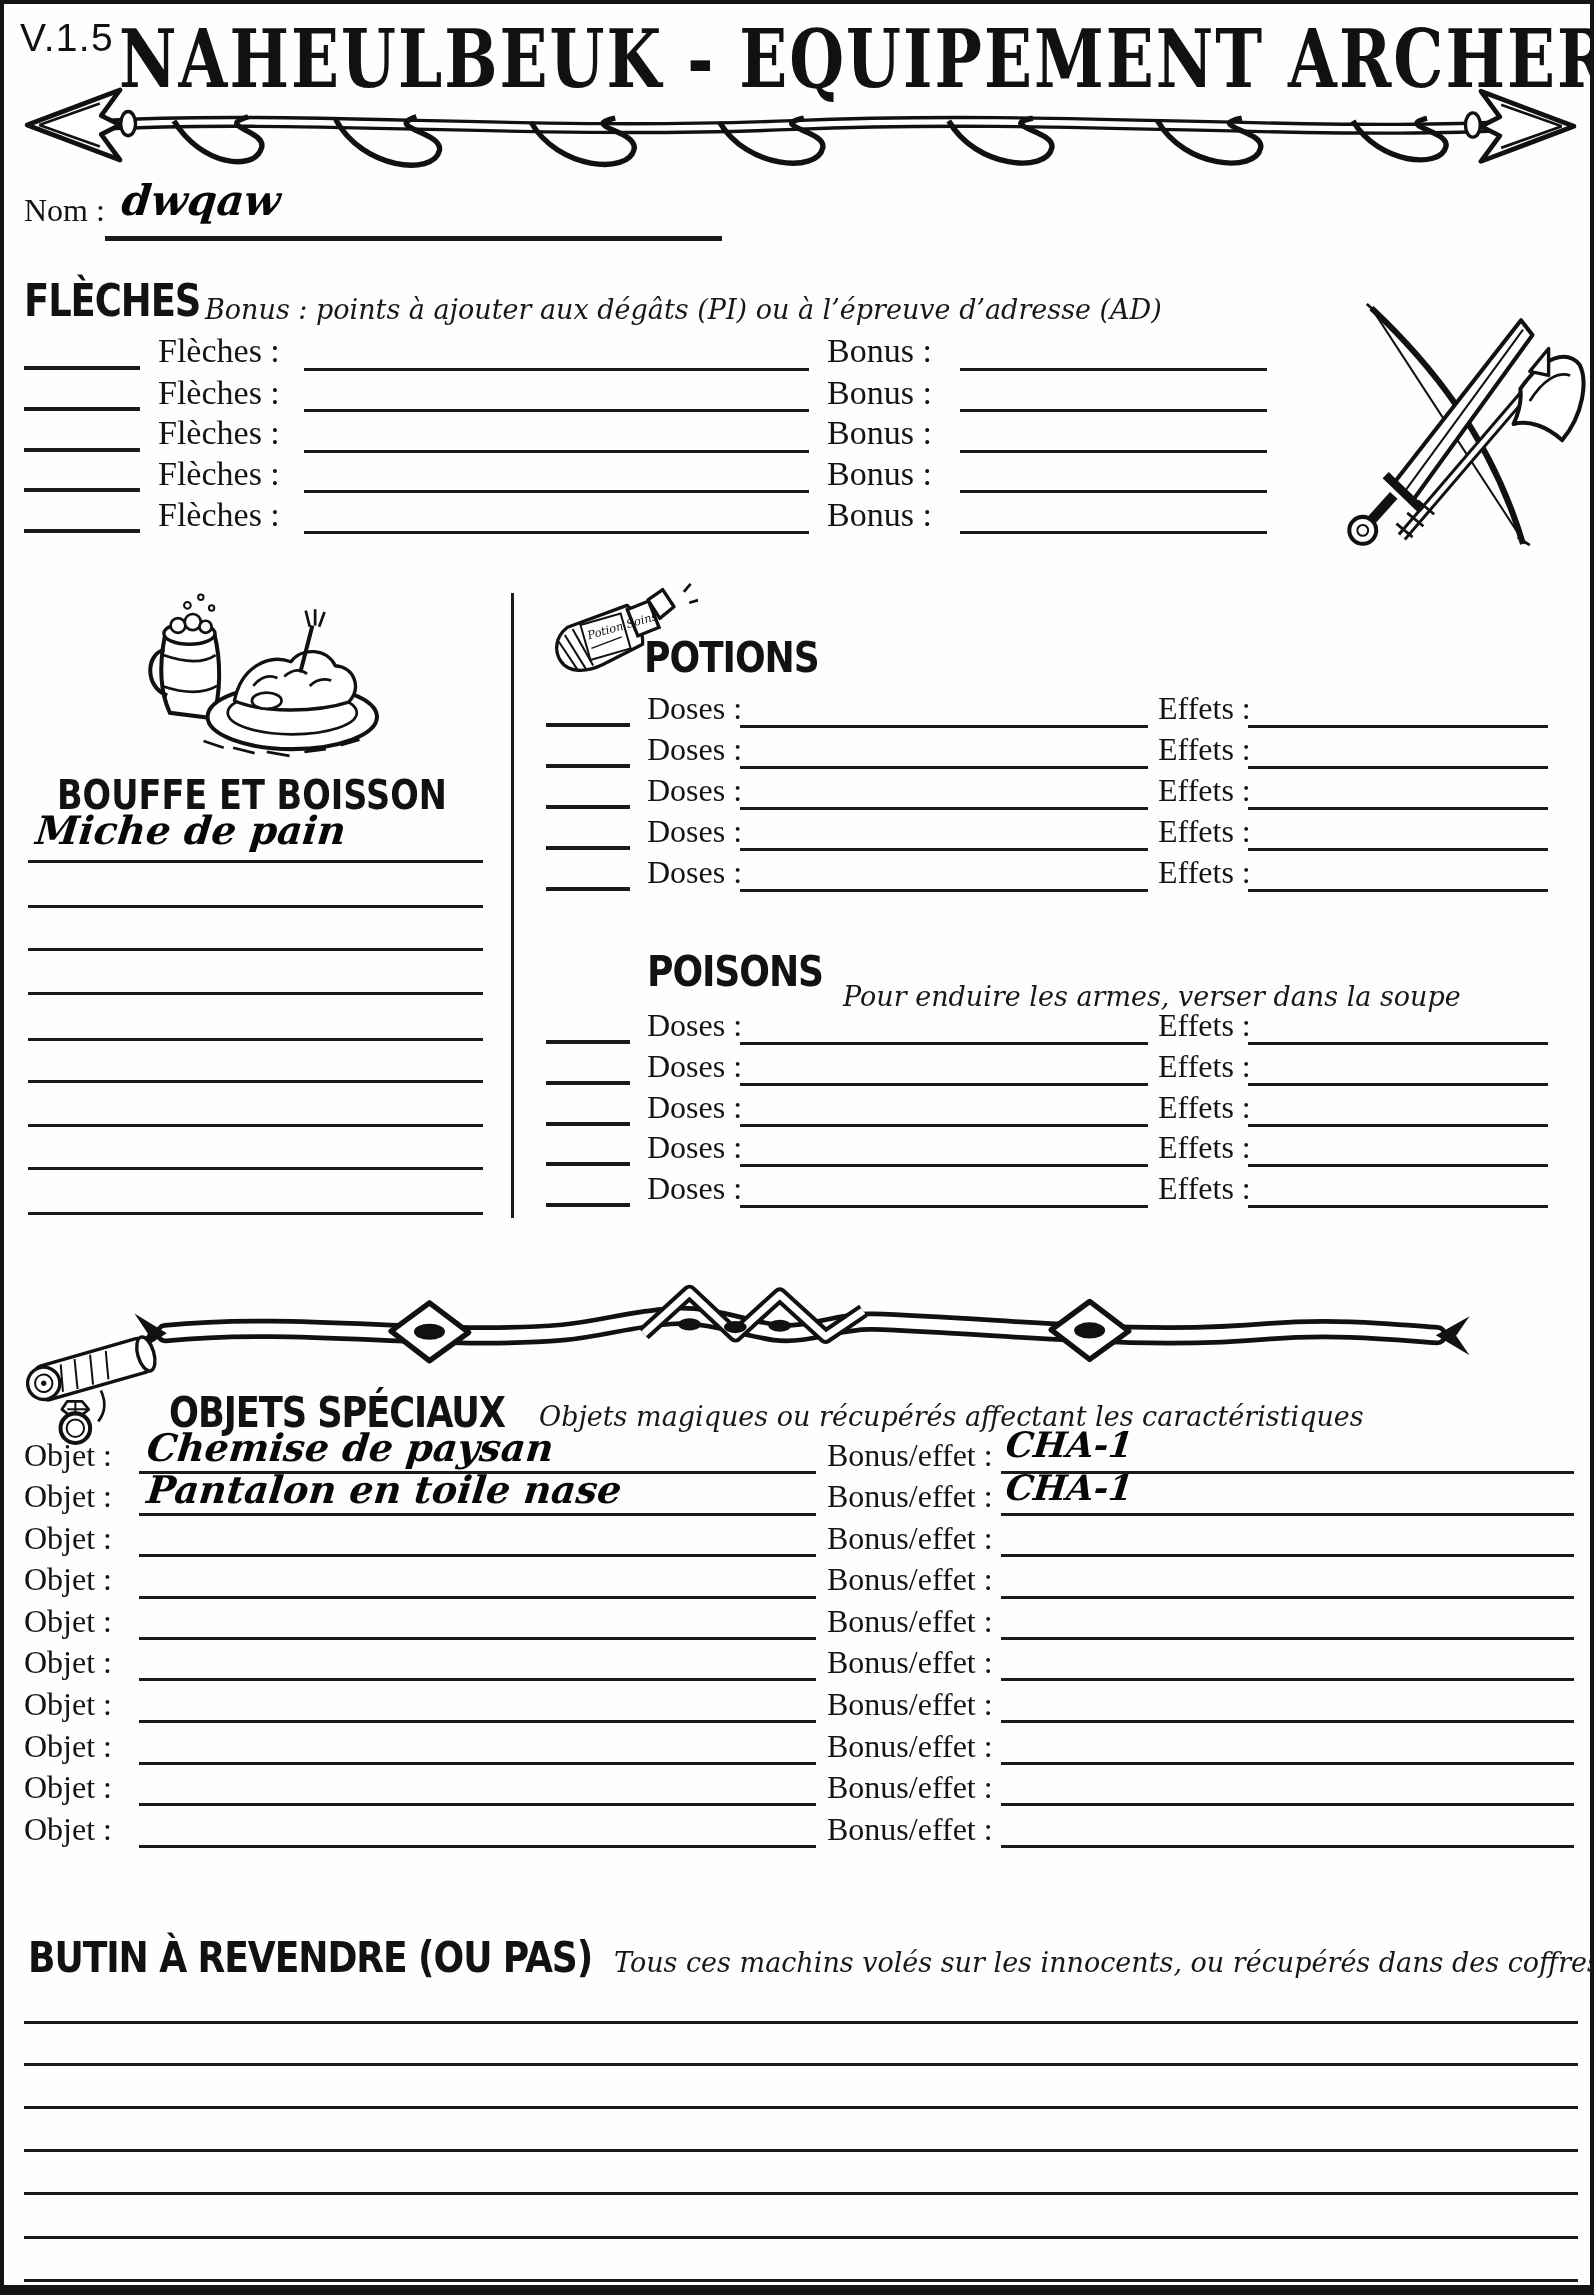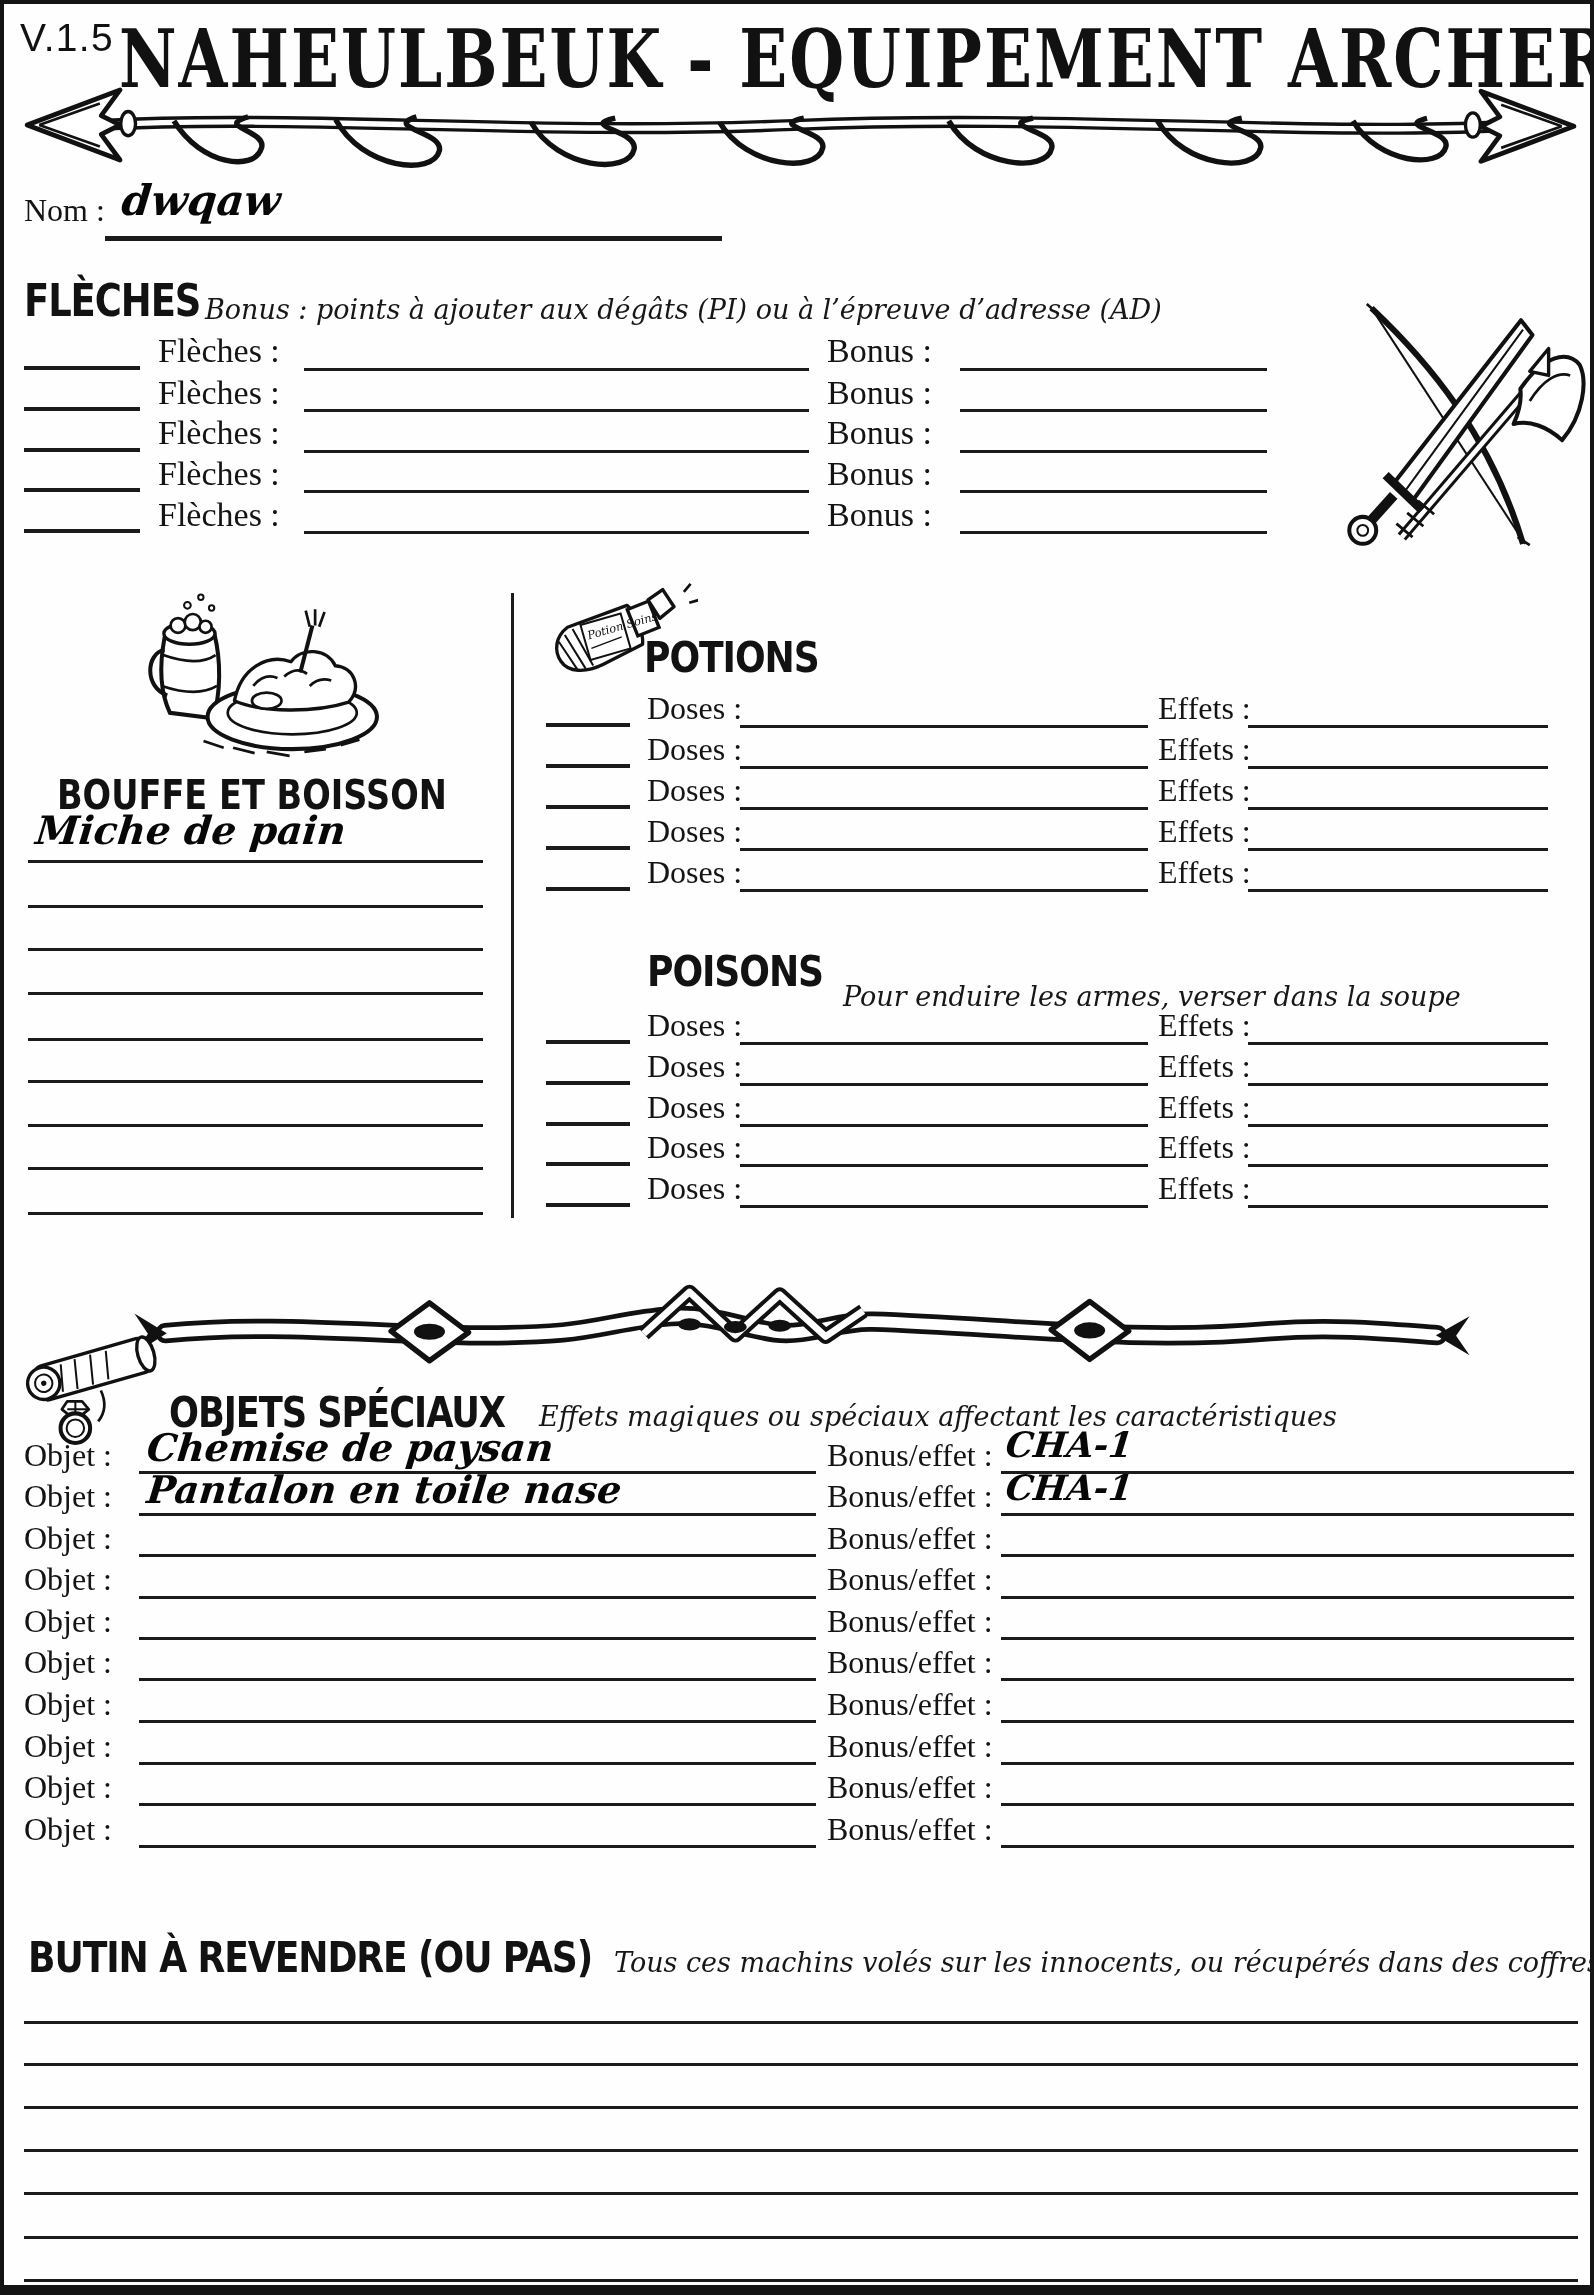--- a/index.html
+++ b/index.html
@@ -258,21 +258,21 @@
         <path class="ln" d="M70,44 l-8,40 M92,42 l-8,44 M116,42 l-8,44 M140,43 l-8,42" stroke-width="3"></path>
       </g>
       <path class="ln" d="M126,96 q12,26 -4,46" stroke-width="4"></path>
       <path d="M76,112 l22,0 l10,12 l-20,16 l-20,-16 z" fill="#fff" stroke="#111" stroke-width="4" stroke-linejoin="round"></path>
       <path class="ln" d="M76,124 l32,0 M88,112 l0,28" stroke-width="3"></path>
       <circle cx="88" cy="152" r="22" fill="#fff" stroke="#111" stroke-width="6"></circle>
       <circle cx="88" cy="152" r="13" fill="none" stroke="#111" stroke-width="3"></circle>
     </svg>
 
     <div class="heading" style="left:165px;top:1388px;font-size:42px">OBJETS SPÉCIAUX</div>
-    <div class="subtitle" style="left:535px;top:1398px">Effets magiques ou spéciaux affectant les caractéristiques</div>
+    <div class="subtitle" style="left:535px;top:1398px">Objets magiques ou récupérés affectant les caractéristiques</div>
 
     <div class="script" style="left:143px;top:1425px;font-size:38px">Chemise de paysan</div>
     <div class="script" style="left:1002px;top:1423px;font-size:35px">CHA-1</div>
     <div class="script" style="left:143px;top:1467px;font-size:38px">Pantalon en toile nase</div>
     <div class="script" style="left:1002px;top:1466px;font-size:35px">CHA-1</div>
 
     <div class="lbl small" style="left:20px;top:1435px">Objet :</div>
     <div class="hline" style="left:135px;top:1467px;width:677px"></div>
     <div class="lbl small" style="left:823px;top:1435px">Bonus/effet :</div>
     <div class="hline" style="left:997px;top:1467px;width:573px"></div>

